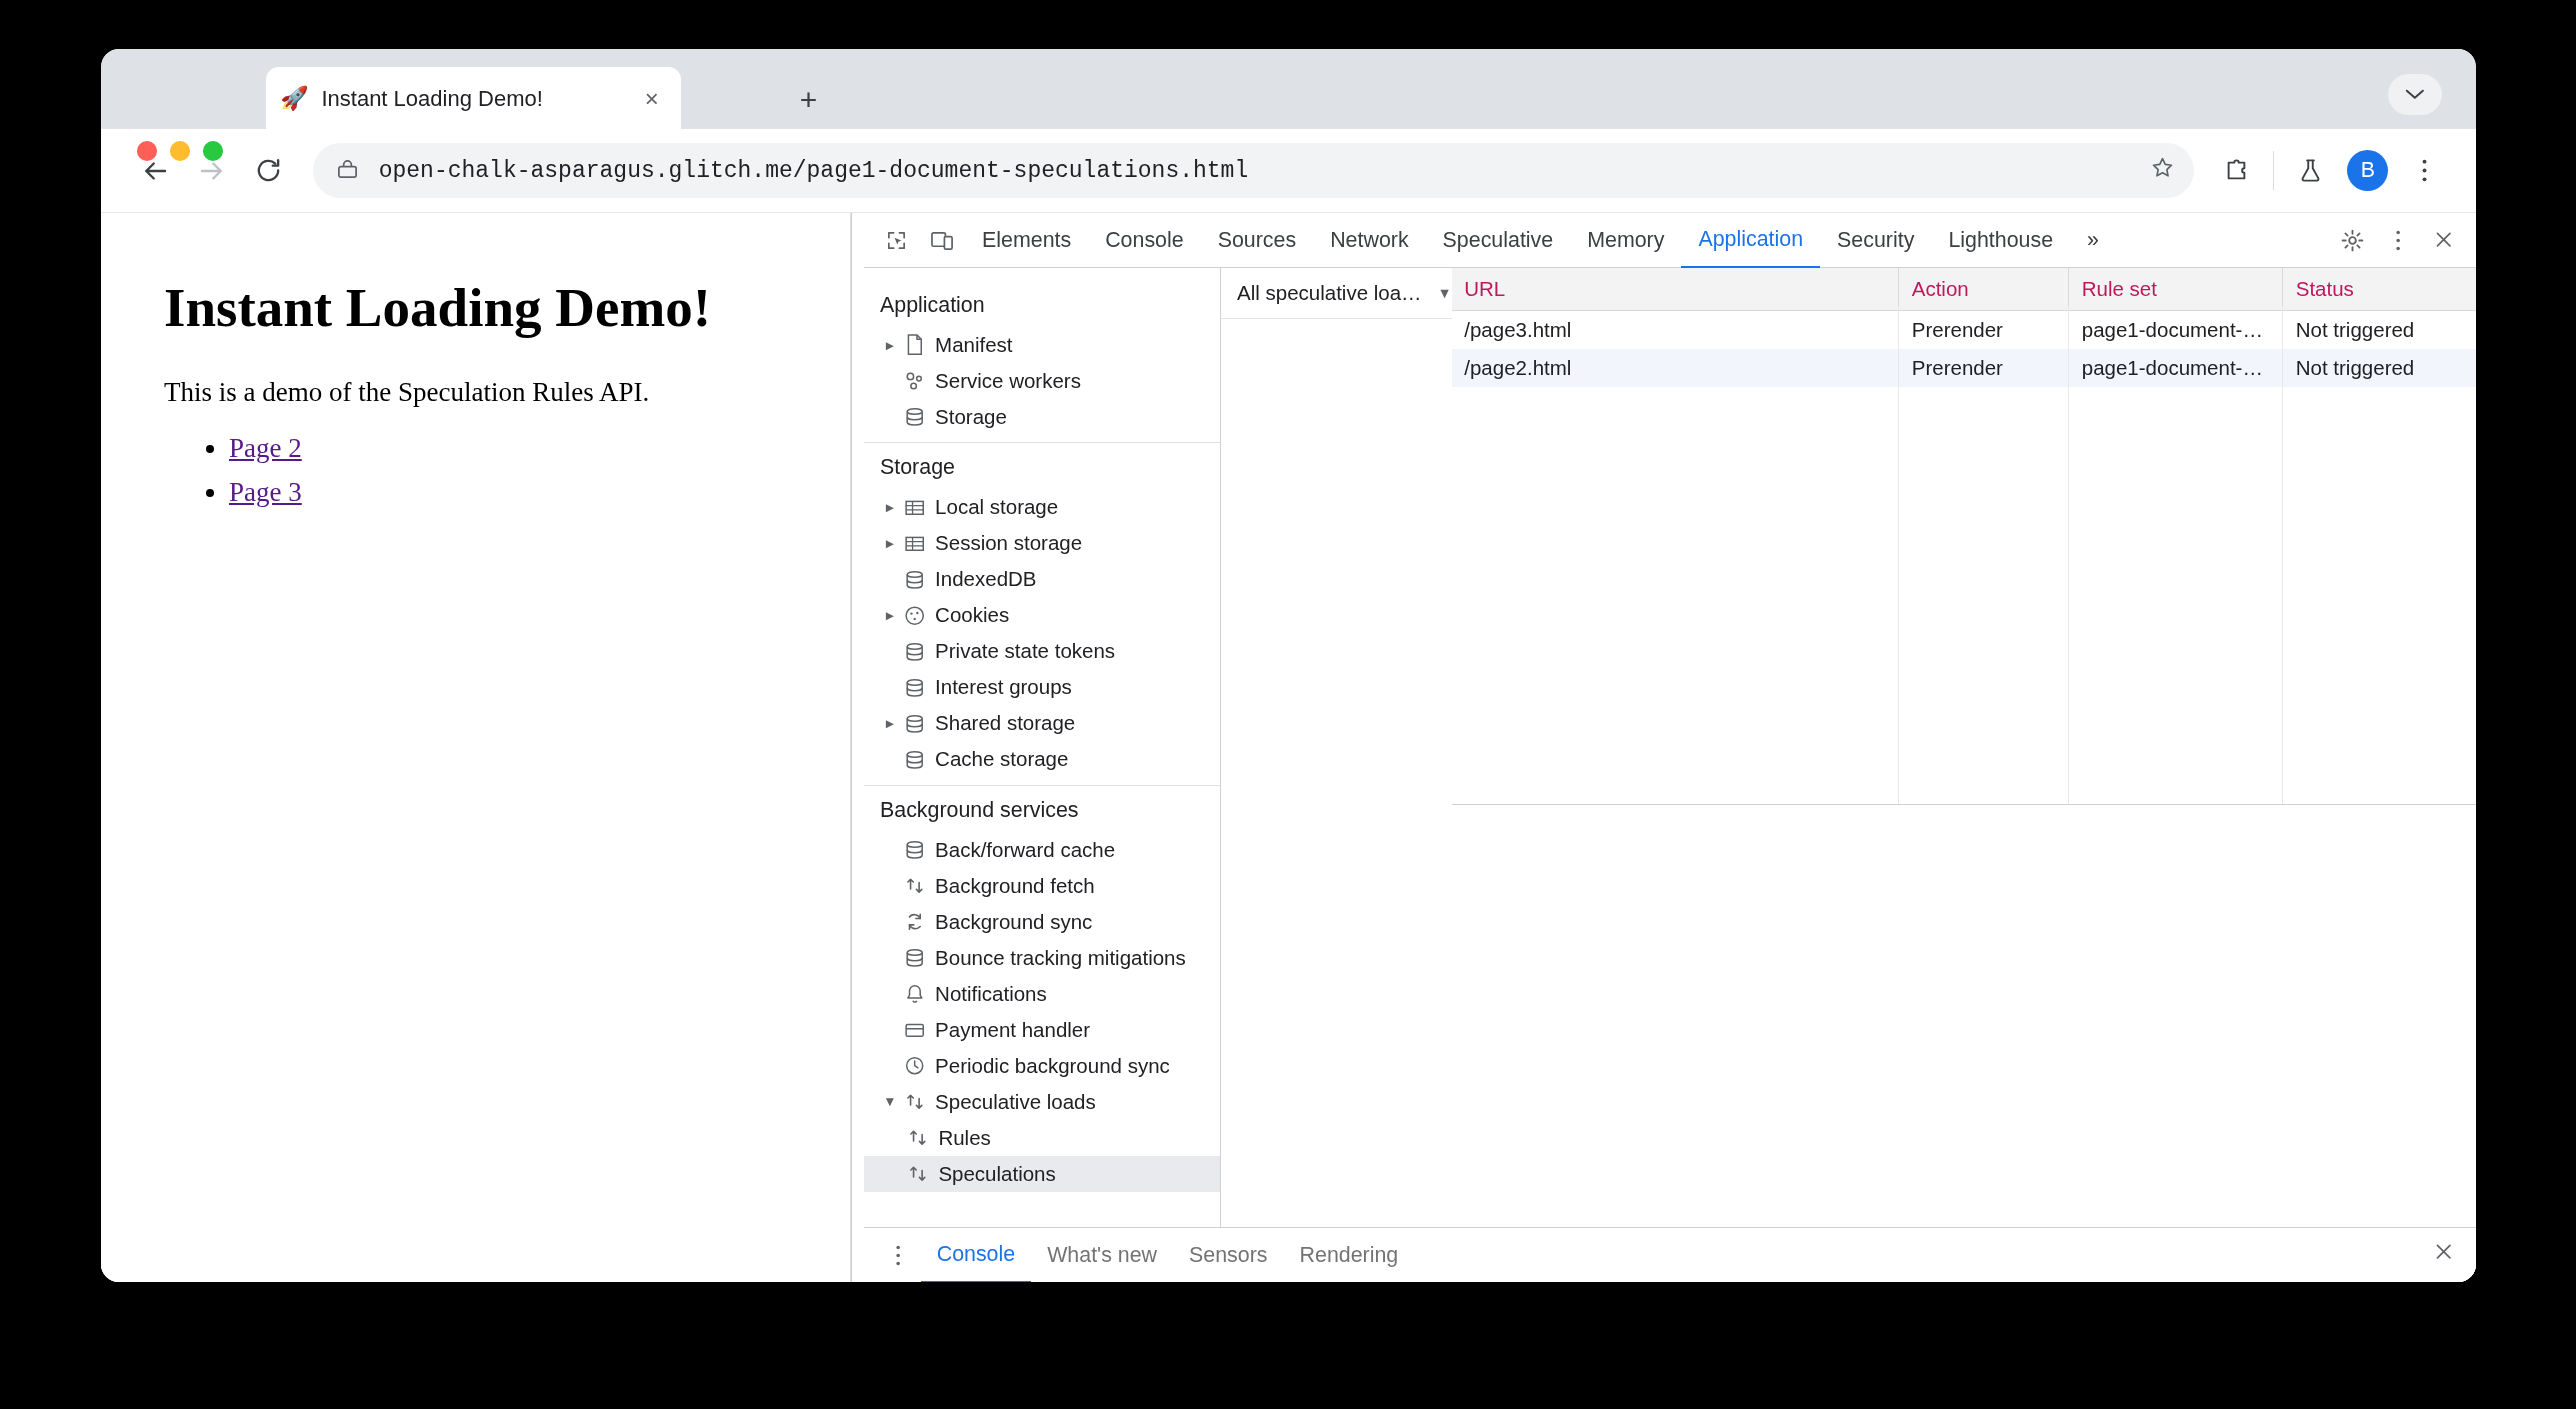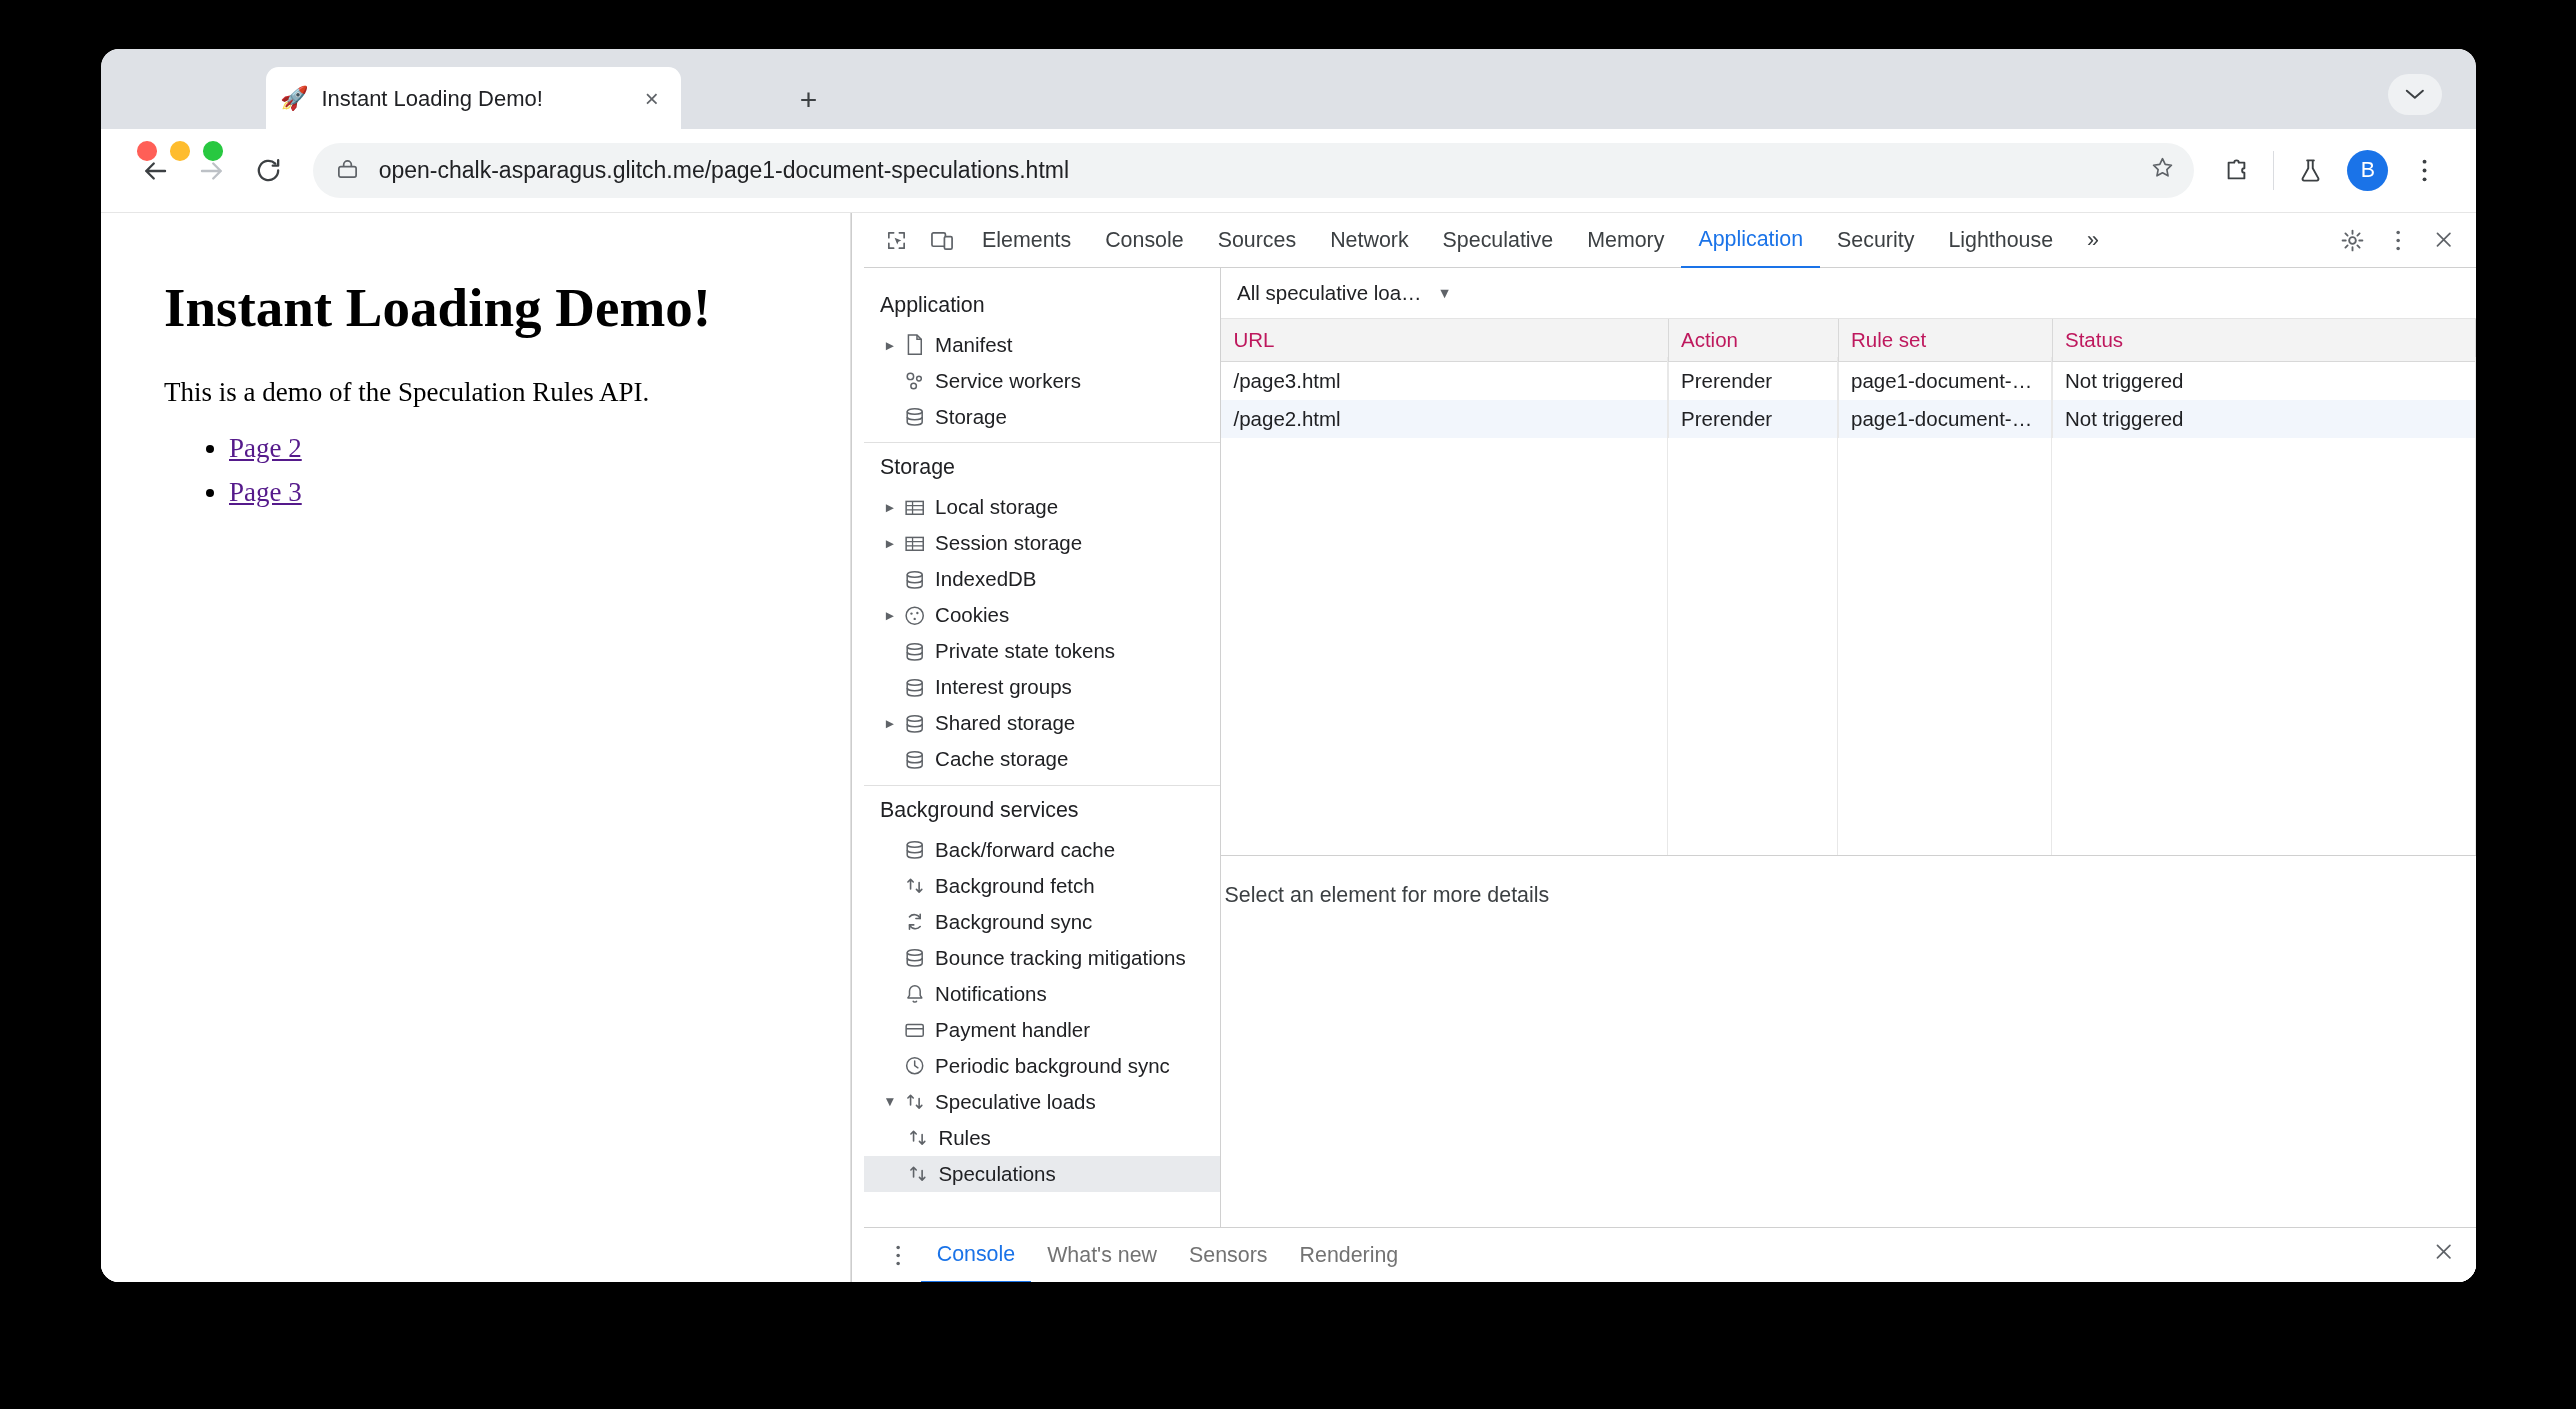--- a/index.html
+++ b/index.html
@@ -116,20 +116,21 @@
   .omnibox {
     flex: 1;
     height: 55px;
     margin: 0 16px;
     background: #f1f3f4;
     border-radius: 28px;
     display: flex;
     align-items: center;
     padding: 0 19.7px;
     box-sizing: border-box;
+    font-family: Liberation Mono, monospace;
   }
   .omnibox .lockbox {
     width: 30px; height: 30px;
     display: flex; align-items: center; justify-content: center;
     margin-right: 16px; color: #5f6368;
   }
   .omnibox .url {
     flex: 1;
     font-size: 23px;
     color: #202124;
@@ -259,21 +260,21 @@
   }
   .sb-ico {
     width: 30px; flex: none;
     display: flex; align-items: center; justify-content: center;
     color: #5f6368;
   }
   .sb-label { margin-left: 5.4px; overflow: hidden; text-overflow: ellipsis; }
   .sb-indent { padding-left: 39px; }
 
   
-  .dt-panel { flex: 1; display: flex; flex-direction: column; min-width: 0; }
+  .dt-panel { flex: 1; display: flex; flex-direction: row; min-width: 0; }
   .panel-toolbar {
     height: 50px;
     display: flex;
     align-items: center;
     padding-left: 16px;
     border-bottom: 0.9px solid #e4e4e4;
     flex: none;
   }
   .filter-select {
     display: flex;

